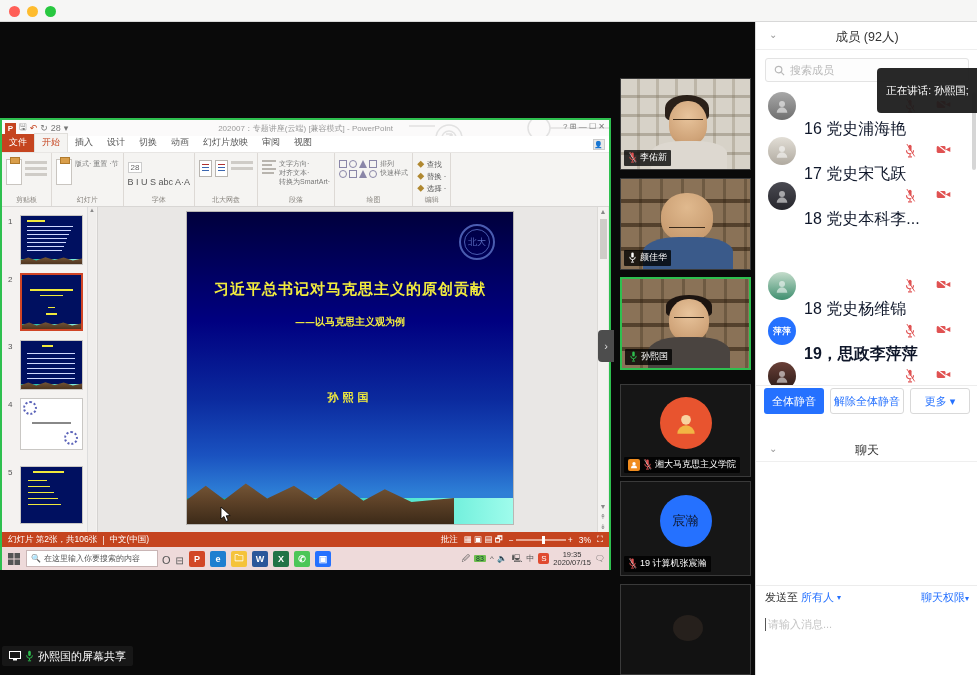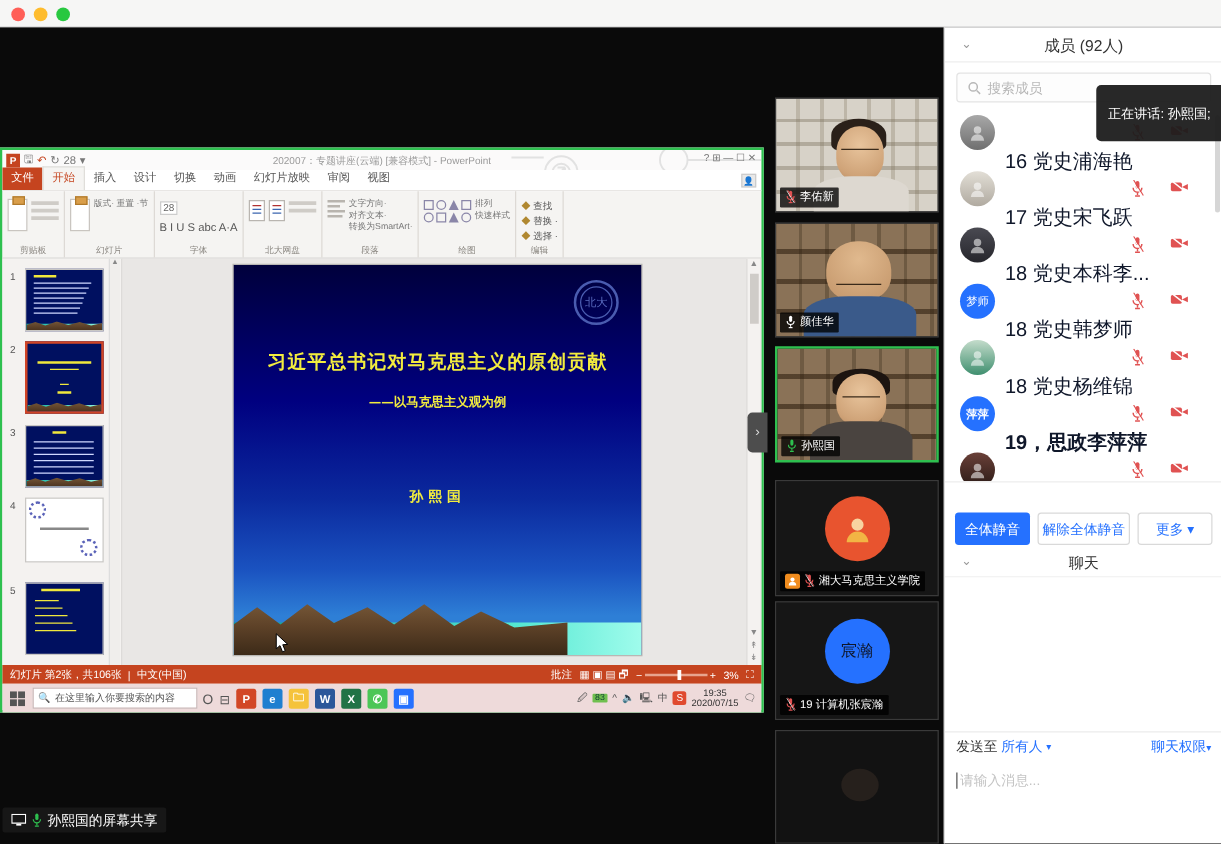--- a/index.html
+++ b/index.html
@@ -127,21 +127,21 @@
   #members-header .ttl { position:absolute; left:0; right:0; top:7px; text-align:center; font-size:12.5px; color:#333; }
   #member-search { left:9px; top:36px; width:204px; height:24px; background:#fdfdfd; border:1px solid #e3e3e3; border-radius:3px; display:flex; align-items:center; gap:5px; padding:0 8px; color:#b8b8b8; font-size:11px; }
   #member-list { left:0; top:62px; width:222px; height:301px; overflow:hidden; }
   .mrow { position:absolute; left:0; width:222px; height:45px; }
   .mrow .avatar { position:absolute; left:12px; top:8px; width:28px; height:28px; border-radius:50%; overflow:hidden; display:flex; align-items:center; justify-content:center; color:#fff; font-size:9px; }
   .mrow .mname { position:absolute; left:48px; top:15px; font-size:16px; color:#0f172a; max-width:130px; white-space:nowrap; overflow:hidden;margin-top:20px; }
   .mrow .ric { position:absolute; top:15px; }
   #mlist-scroll { left:216px; top:70px; width:4px; height:78px; background:#d6d6d6; border-radius:2px; }
   #speaking-tooltip { left:121px; top:46px; width:101px; height:45px; background:rgba(28,28,28,.95); border-radius:4px 0 0 4px; color:#fff; font-size:10.5px; display:flex; align-items:center; justify-content:center; z-index:9; }
   #members-footer { left:0; top:363px; width:222px; height:52px; border-top:1px solid #ededed; background:#fff; }
-  .pf-btn { position:absolute; top:24px; height:26px; border-radius:3px; font-size:11px; display:flex; align-items:center; justify-content:center; }
+  .pf-btn { position:absolute; top:2px; height:26px; border-radius:3px; font-size:11px; display:flex; align-items:center; justify-content:center; }
   #btn-muteall { left:8px; width:60px; background:#2571ff; color:#fff; }
   #btn-unmuteall { left:74px; width:74px; background:#fff; color:#2571ff; border:1px solid #d9d9d9; }
   #btn-more { left:154px; width:60px; background:#fff; color:#2571ff; border:1px solid #d9d9d9; }
   #chat-header { left:0; top:415px; width:222px; height:25px; border-bottom:1px solid #efefef; }
   #chat-header .chev { position:absolute; left:13px; top:6px; color:#999; font-size:10px; }
   #chat-header .ttl { position:absolute; left:0; right:0; top:5px; text-align:center; font-size:12px; color:#333; }
   #chat-body { left:0; top:440px; width:222px; height:123px; background:#fff; }
   #send-row { left:0; top:563px; width:222px; height:24px; border-top:1px solid #ececec; display:flex; align-items:center; padding:0 9px; font-size:11px; color:#333; gap:3px; }
   #send-row .blue { color:#2571ff; }
   #send-row .right { margin-left:auto; color:#2571ff; }
@@ -587,39 +587,20 @@
             </svg>
           </span>
           <span class="ric" style="left:180px">
             <svg width="15" height="11" viewBox="0 0 22 16">
               <rect x="1" y="3" width="13" height="10" rx="2" fill="#e05252"></rect>
               <path d="M14 8 l7 -3.5 v7 Z" fill="#e05252"></path>
               <path d="M2 1 L20 15" stroke="#fff" stroke-width="1.6"></path>
             </svg>
           </span>
         </div>
-        <div class="mrow" style="top: 135px;">
-          <div class="avatar" style="background:#2571ff">梦师</div>
-          <div class="mname">18 党史韩梦师</div>
-          <span class="ric" style="left:148px">
-            <svg width="12" height="14" viewBox="0 0 14 18">
-              <rect x="5" y="1" width="4" height="8" rx="2" fill="#e05252"></rect>
-              <path d="M2.5 8 a4.5 4.5 0 0 0 9 0 M7 12.5 v3 M4.5 16.5 h5" stroke="#e05252" fill="none" stroke-width="1.5"></path>
-              <path d="M2 1 L12 17" stroke="#fff" stroke-width="1"></path>
-              <path d="M3 0 L13 16" stroke="#e05252" stroke-width="1.2"></path>
-            </svg>
-          </span>
-          <span class="ric" style="left:180px">
-            <svg width="15" height="11" viewBox="0 0 22 16">
-              <rect x="1" y="3" width="13" height="10" rx="2" fill="#e05252"></rect>
-              <path d="M14 8 l7 -3.5 v7 Z" fill="#e05252"></path>
-              <path d="M2 1 L20 15" stroke="#fff" stroke-width="1.6"></path>
-            </svg>
-          </span>
-        </div>
         <div class="mrow" style="top: 180px;">
           <div class="avatar" style="background:linear-gradient(180deg,#c4dccb,#3f8f6f)">
             <svg width="16" height="16" viewBox="0 0 24 24">
               <circle cx="12" cy="9" r="4.5" fill="rgba(255,255,255,.55)"></circle>
               <path d="M4 22 a8 8 0 0 1 16 0 Z" fill="rgba(255,255,255,.55)"></path>
             </svg>
           </div>
           <div class="mname">18 党史杨维锦</div>
           <span class="ric" style="left:148px">
             <svg width="12" height="14" viewBox="0 0 14 18">

